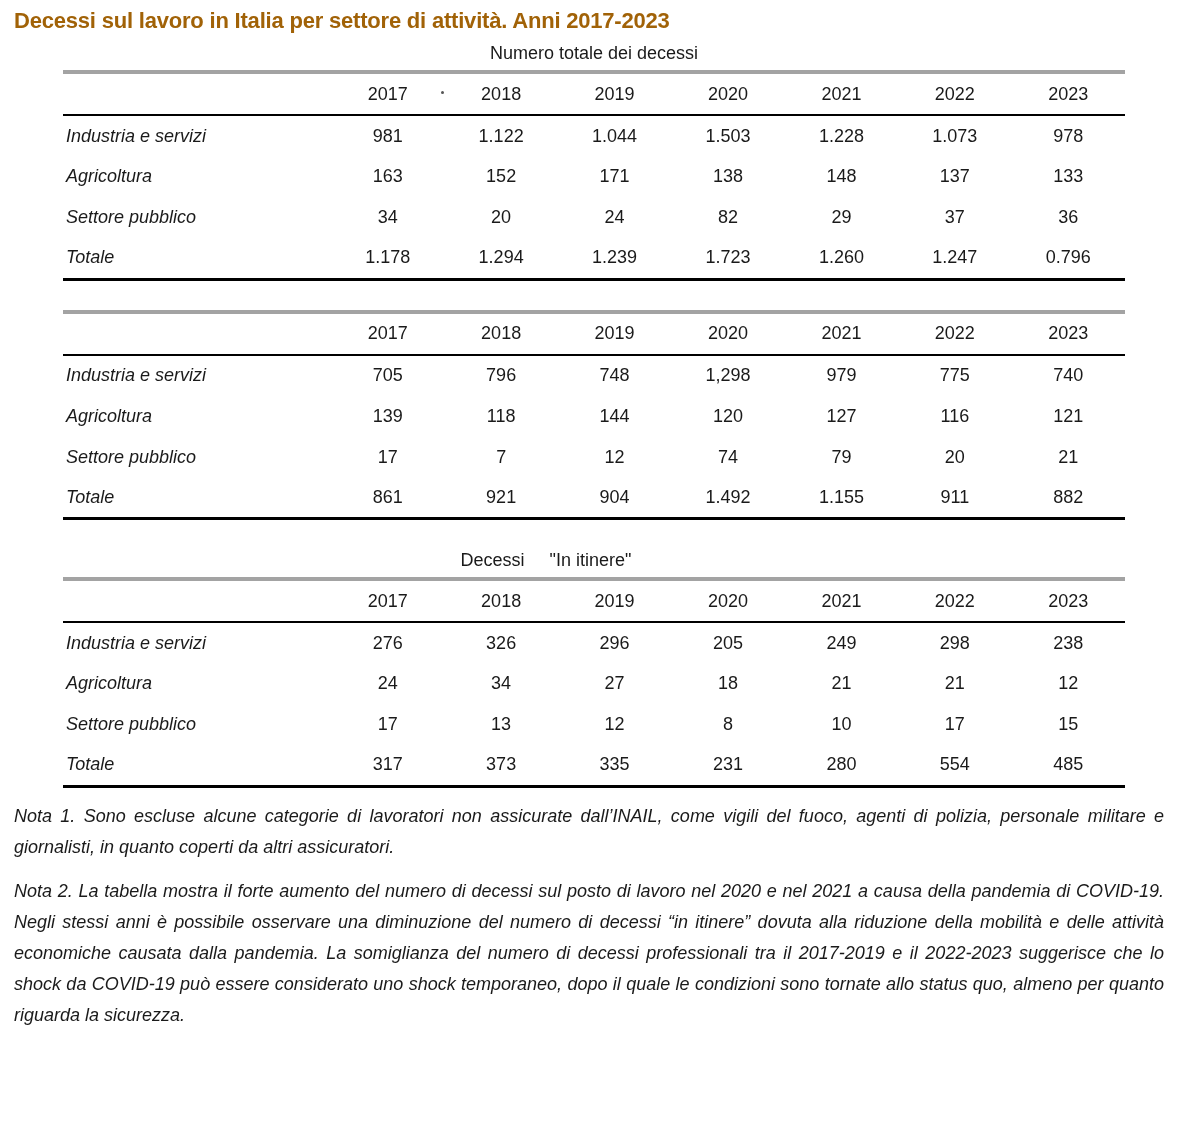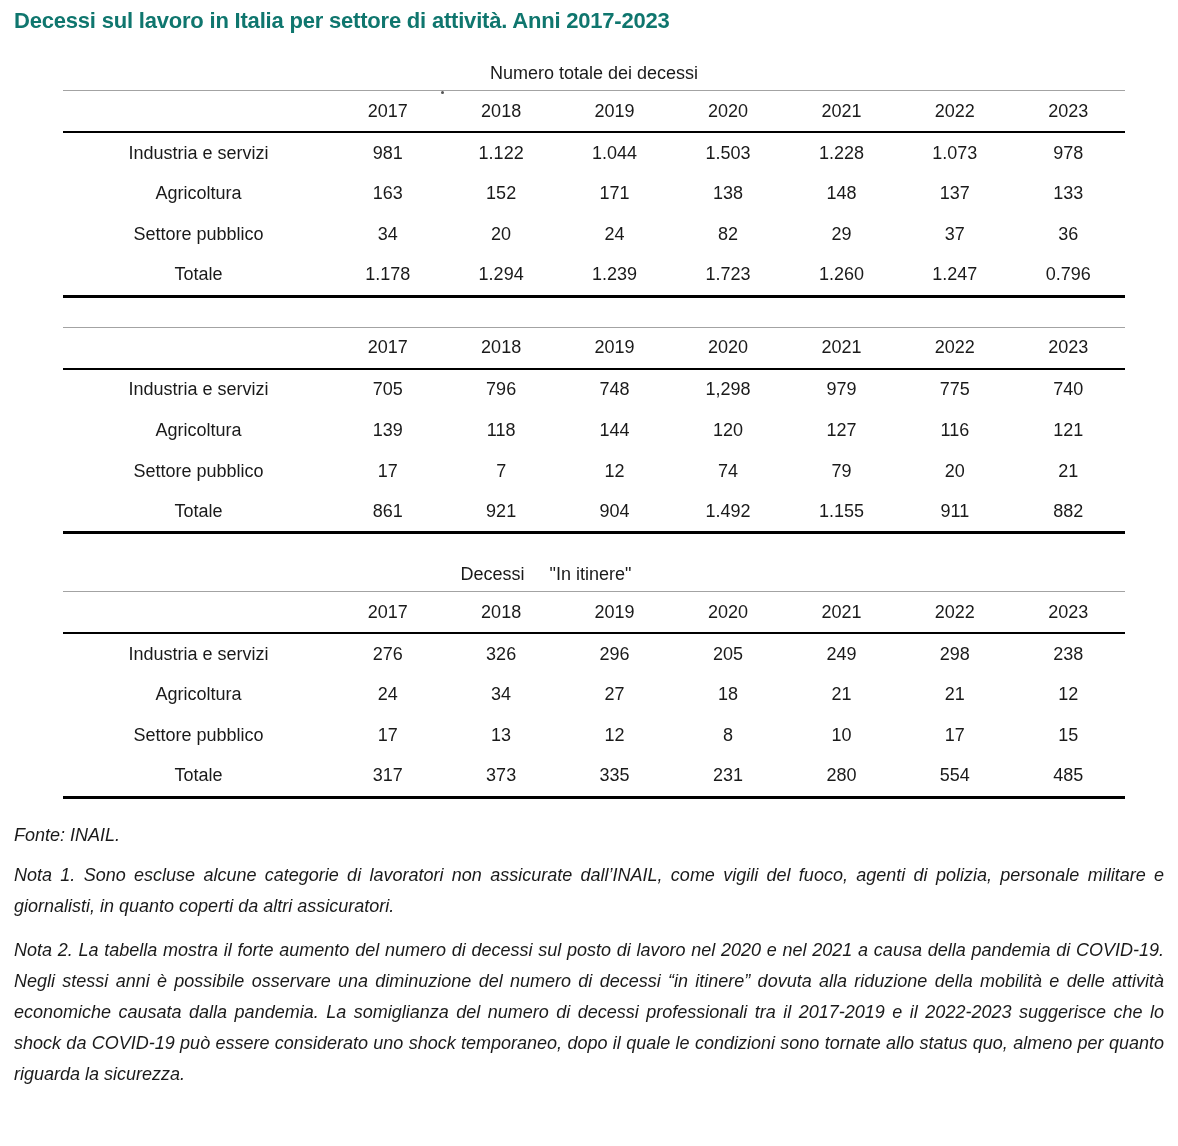--- a/index.html
+++ b/index.html
@@ -15,57 +15,57 @@
     box-sizing: border-box;
     padding: 8px 14px 0 14px;
     background: #ffffff;
     overflow: hidden;
   }
   .title {
     margin: 0;
     font-size: 22px;
     line-height: 26px;
     font-weight: 700;
-    color: #0f766e;
+    color: #a16207;
     letter-spacing: -0.2px;
   }
   .table-block {
     margin-left: 49px; 
     width: 1062px;
   }
-  .tb-first { margin-top: 28px; }
+  .tb-first { margin-top: 8px; }
   .tb-next  { margin-top: 29px; }
   .caption {
     text-align: center;
     font-size: 18px;
     line-height: 22px;
     margin: 0 0 6px 0;
     white-space: pre; 
   }
   .caption-shift { position: relative; left: -48px; }
   table.data-table {
     width: 1062px;
     border-collapse: collapse;
     table-layout: fixed;
     border-bottom: 3px solid #000000;
   }
   table.data-table thead tr {
-    border-top: 1px solid #a3a3a3;
+    border-top: 4px solid #a3a3a3;
     border-bottom: 2px solid #000000;
   }
   table.data-table th, table.data-table td {
     font-weight: 400;
     font-size: 18px;
     padding: 0;
     vertical-align: middle;
     color: #1a1a1a;
   }
   table.data-table thead th { height: 40px; text-align: center; }
   table.data-table tbody tr { height: 41px; }
-  table.data-table tbody th { text-align: center; padding-left: 3px; }
+  table.data-table tbody th { text-align: left; padding-left: 3px; font-style: italic; }
   table.data-table tbody td { text-align: center; }
   col.label-col { width: 268px; }
   .notes { font-style: italic; }
   .fonte {
     margin: 24px 0 0 0;
     font-size: 18px;
     line-height: 24px;
   }
   .nota {
     margin: 13px 0 0 0;
@@ -296,18 +296,17 @@
             <td>231</td>
             <td>280</td>
             <td>554</td>
             <td>485</td>
           </tr>
         </tbody>
     </table>
   </section>
 
   <div class="notes">
-    <p class="fonte">Fonte: INAIL.</p>
     <p class="nota">Nota 1. Sono escluse alcune categorie di lavoratori non assicurate dall’INAIL, come vigili del fuoco, agenti di polizia, personale militare e giornalisti, in quanto coperti da altri assicuratori.</p>
     <p class="nota">Nota 2. La tabella mostra il forte aumento del numero di decessi sul posto di lavoro nel 2020 e nel 2021 a causa della pandemia di COVID-19. Negli stessi anni è possibile osservare una diminuzione del numero di decessi “in itinere” dovuta alla riduzione della mobilità e delle attività economiche causata dalla pandemia. La somiglianza del numero di decessi professionali tra il 2017-2019 e il 2022-2023 suggerisce che lo shock da COVID-19 può essere considerato uno shock temporaneo, dopo il quale le condizioni sono tornate allo status quo, almeno per quanto riguarda la sicurezza.</p>
   </div>
 
 </div>
 
 </body></html>

